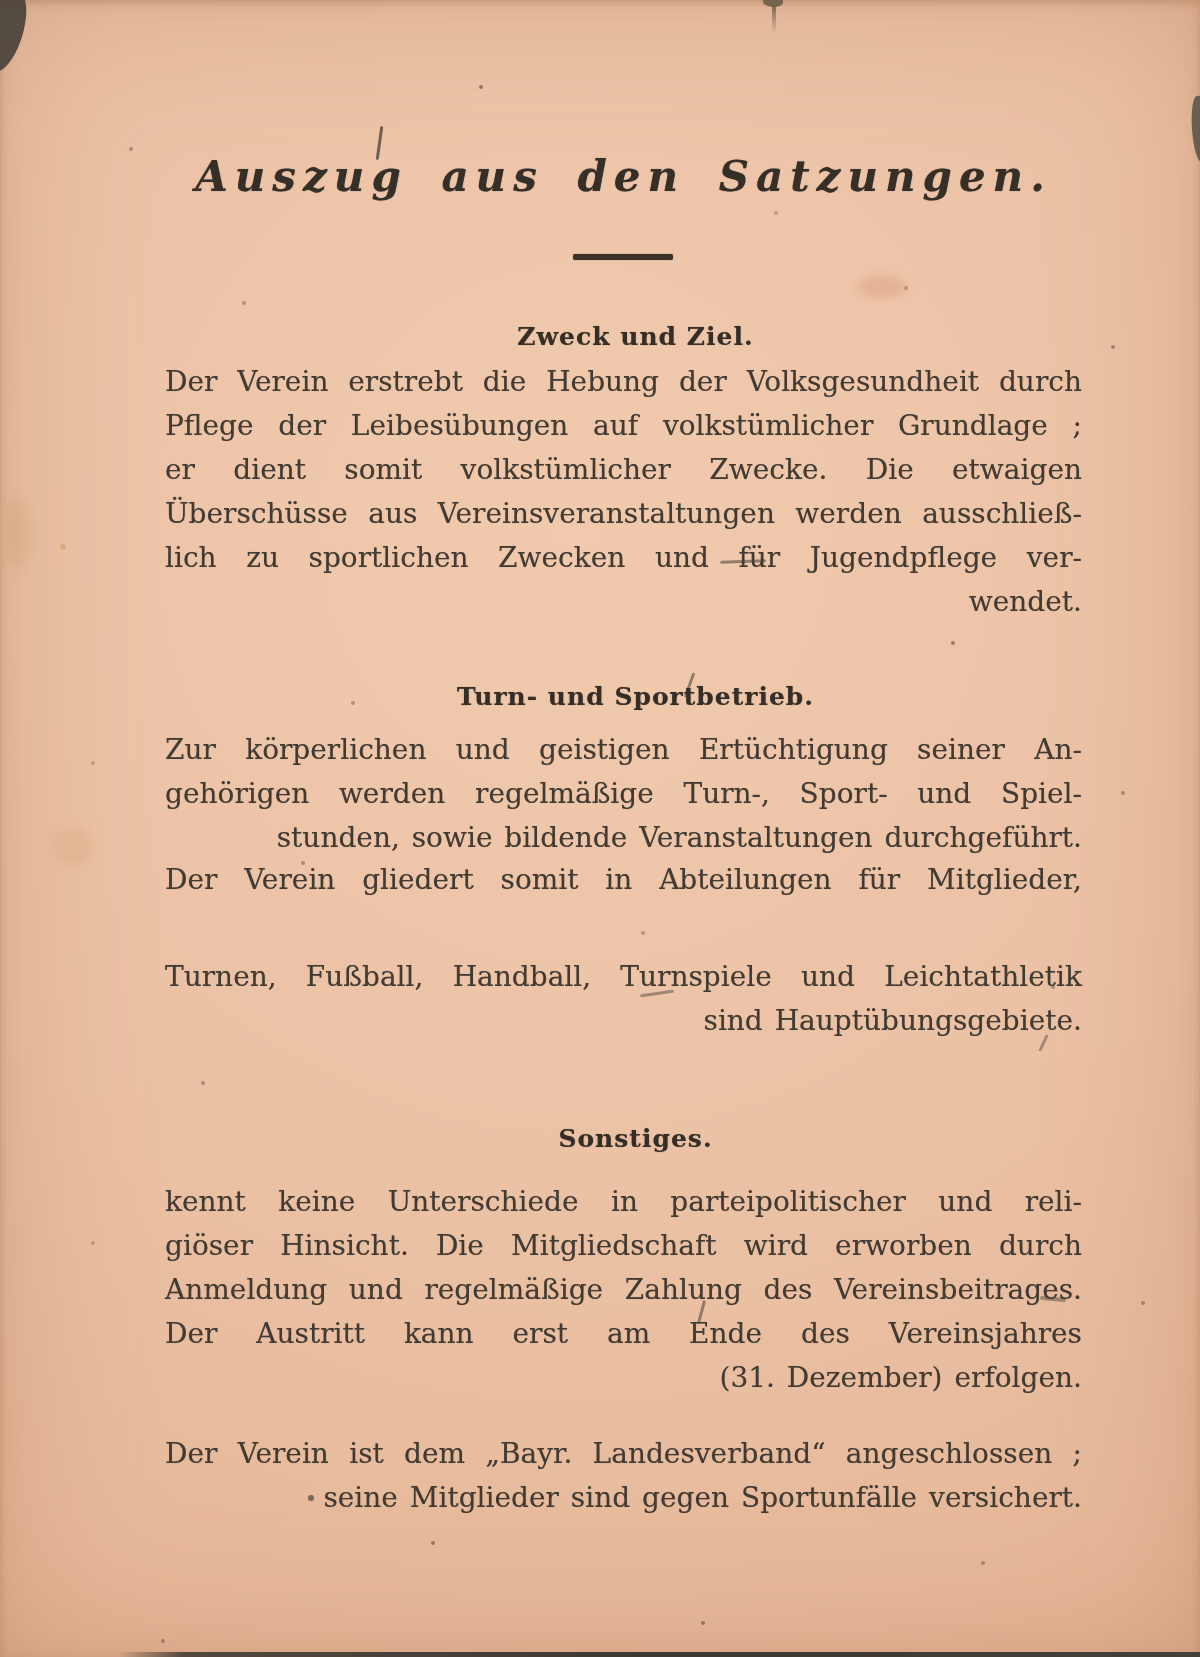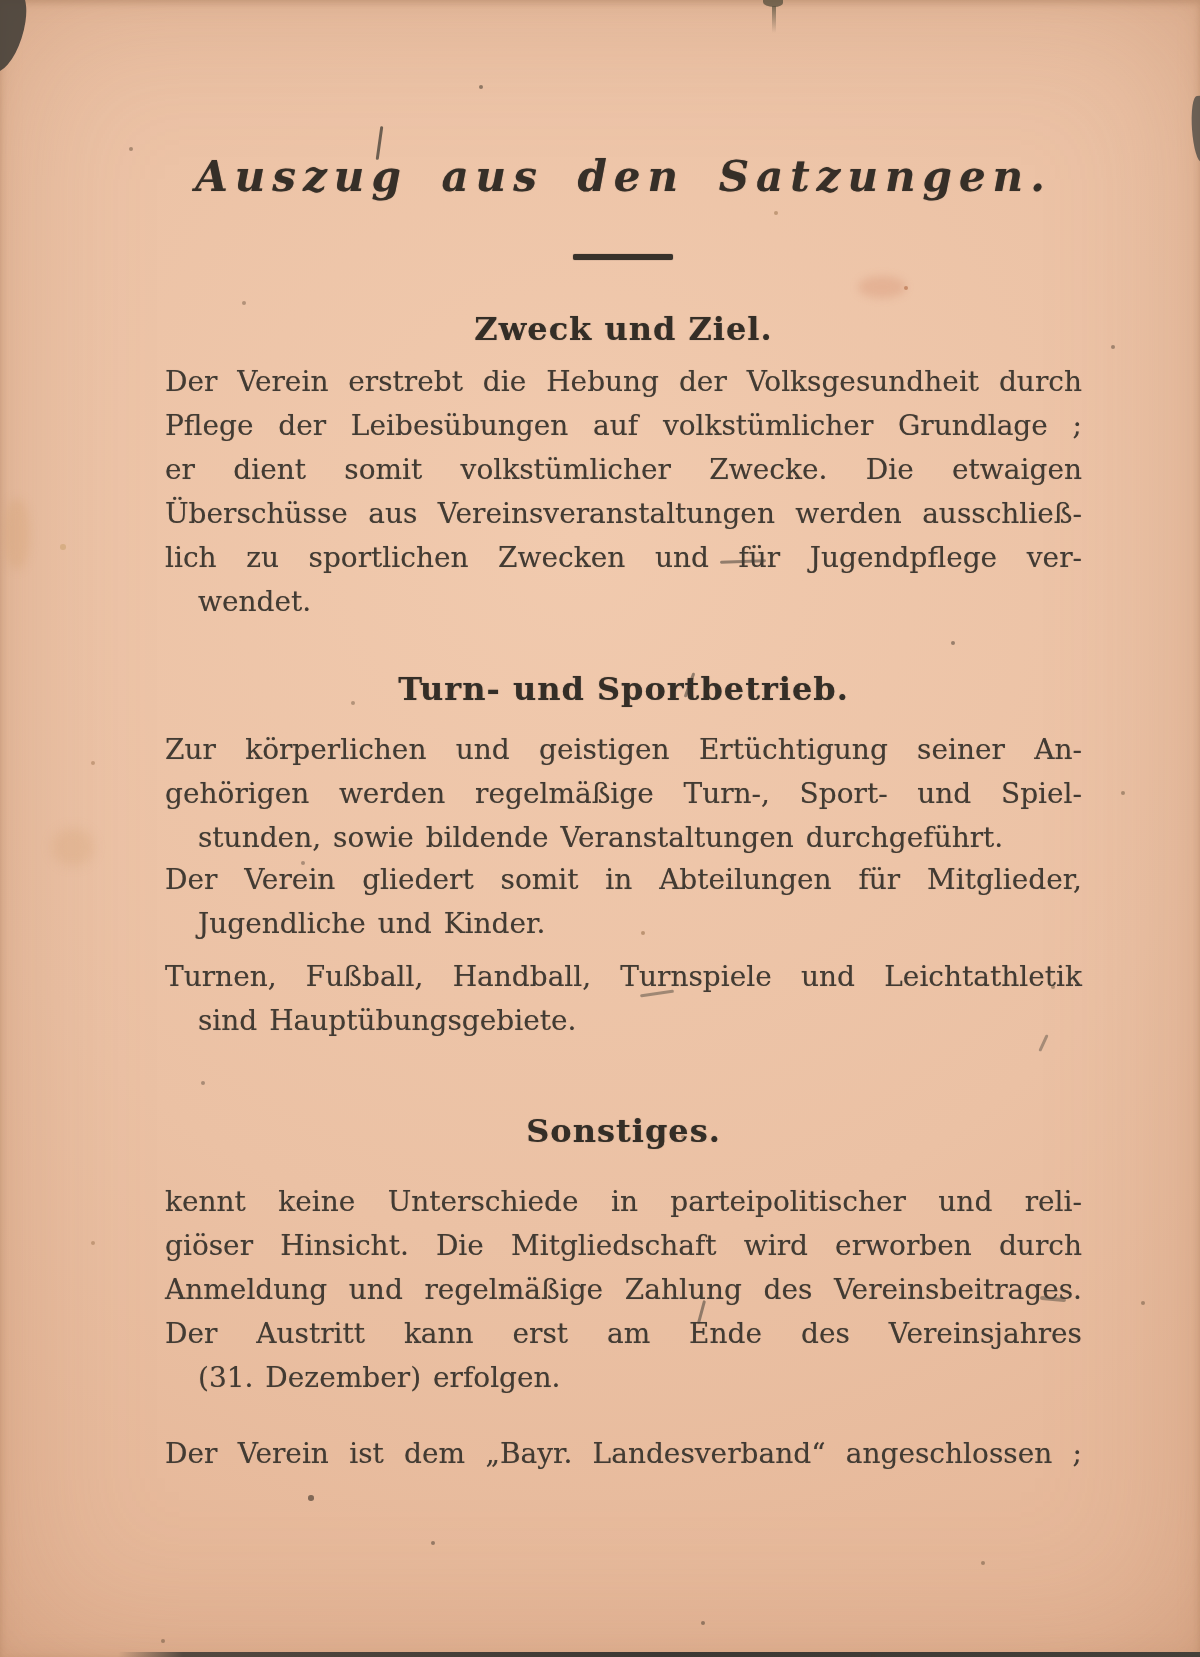--- a/index.html
+++ b/index.html
@@ -24,31 +24,31 @@
     text-align:center;color:#362f28;white-space:nowrap;
     text-shadow:0 0 1px rgba(54,47,40,.55);
     font-style:italic;
   }
   .title-rule{
     position:absolute;top:254px;left:573px;width:100px;height:6px;
     background:#38322b;border-radius:2px;
     box-shadow:0 0 1px rgba(54,47,40,.8);
   }
   .sec-heading{
-    position:absolute;left:165px;width:917px;margin:0;
-    font-size:32px;font-weight:bold;letter-spacing:1px;text-align:center;
+    position:absolute;left:165px;width:917px;margin:12px;
+    font-size:25px;font-weight:bold;letter-spacing:1px;text-align:center;
     color:#342e27;text-shadow:0 0 1px rgba(52,46,39,.5);
   }
   .para{
     position:absolute;left:165px;width:917px;
     font-size:28px;line-height:44px;word-spacing:3px;
     color:#423b33;text-shadow:0 0 .7px rgba(66,59,51,.45);
   }
   .jline{text-align:justify;text-align-last:justify;}
-  .lline{text-align:left;margin-left:33px;}
+  .lline{text-align:right;}
   
   .corner-tear{position:absolute;top:-12px;left:-13px;width:36px;height:86px;
     background:#49423b;transform:rotate(18deg);border-radius:40% 60% 55% 45%;opacity:.92;}
   .edge-sliver{position:absolute;top:96px;right:-5px;width:13px;height:66px;
     background:#57514a;border-radius:60% 0 0 60%/55% 0 0 55%;transform:rotate(-4deg);opacity:.85;}
   .drip-head{position:absolute;top:-2px;left:763px;width:20px;height:9px;
     background:#5c5340;border-radius:0 0 45% 55%;opacity:.8;}
   .drip-tail{position:absolute;top:6px;left:772px;width:4px;height:27px;
     background:linear-gradient(#5c5340,rgba(92,83,64,0));opacity:.75;}
   .scan-edge-bottom{position:absolute;bottom:0;left:118px;right:0;height:5px;
@@ -128,32 +128,32 @@
   </div>
 
   <h2 class="sec-heading" style="top:670px">Turn- und Sportbetrieb.</h2>
   <div class="para" style="top:728px">
     <div class="jline">Zur körperlichen und geistigen Ertüchtigung seiner An-</div>
     <div class="jline">gehörigen werden regelmäßige Turn-, Sport- und Spiel-</div>
     <div class="lline">stunden, sowie bildende Veranstaltungen durchgeführt.</div>
   </div>
   <div class="para" style="top:858px">
     <div class="jline">Der Verein gliedert somit in Abteilungen für Mitglieder,</div>
-    <div class="lline">Jugendliche und Kinder.</div>
   </div>
   <div class="para" style="top:955px">
     <div class="jline">Turnen, Fußball, Handball, Turnspiele und Leichtathletik</div>
     <div class="lline">sind Hauptübungsgebiete.</div>
   </div>
 
   <h2 class="sec-heading" style="top:1112px">Sonstiges.</h2>
   <div class="para" style="top:1180px">
     <div class="jline">kennt keine Unterschiede in parteipolitischer und reli-</div>
     <div class="jline">giöser Hinsicht. Die Mitgliedschaft wird erworben durch</div>
     <div class="jline">Anmeldung und regelmäßige Zahlung des Vereinsbeitrages.</div>
     <div class="jline">Der Austritt kann erst am Ende des Vereinsjahres</div>
     <div class="lline">(31. Dezember) erfolgen.</div>
   </div>
   <div class="para" style="top:1432px">
     <div class="jline">Der Verein ist dem „Bayr. Landesverband“ angeschlossen ;</div>
+    <div class="lline">seine Mitglieder sind gegen Sportunfälle versichert.</div>
   </div>
 
 </div>
 
 </body></html>

